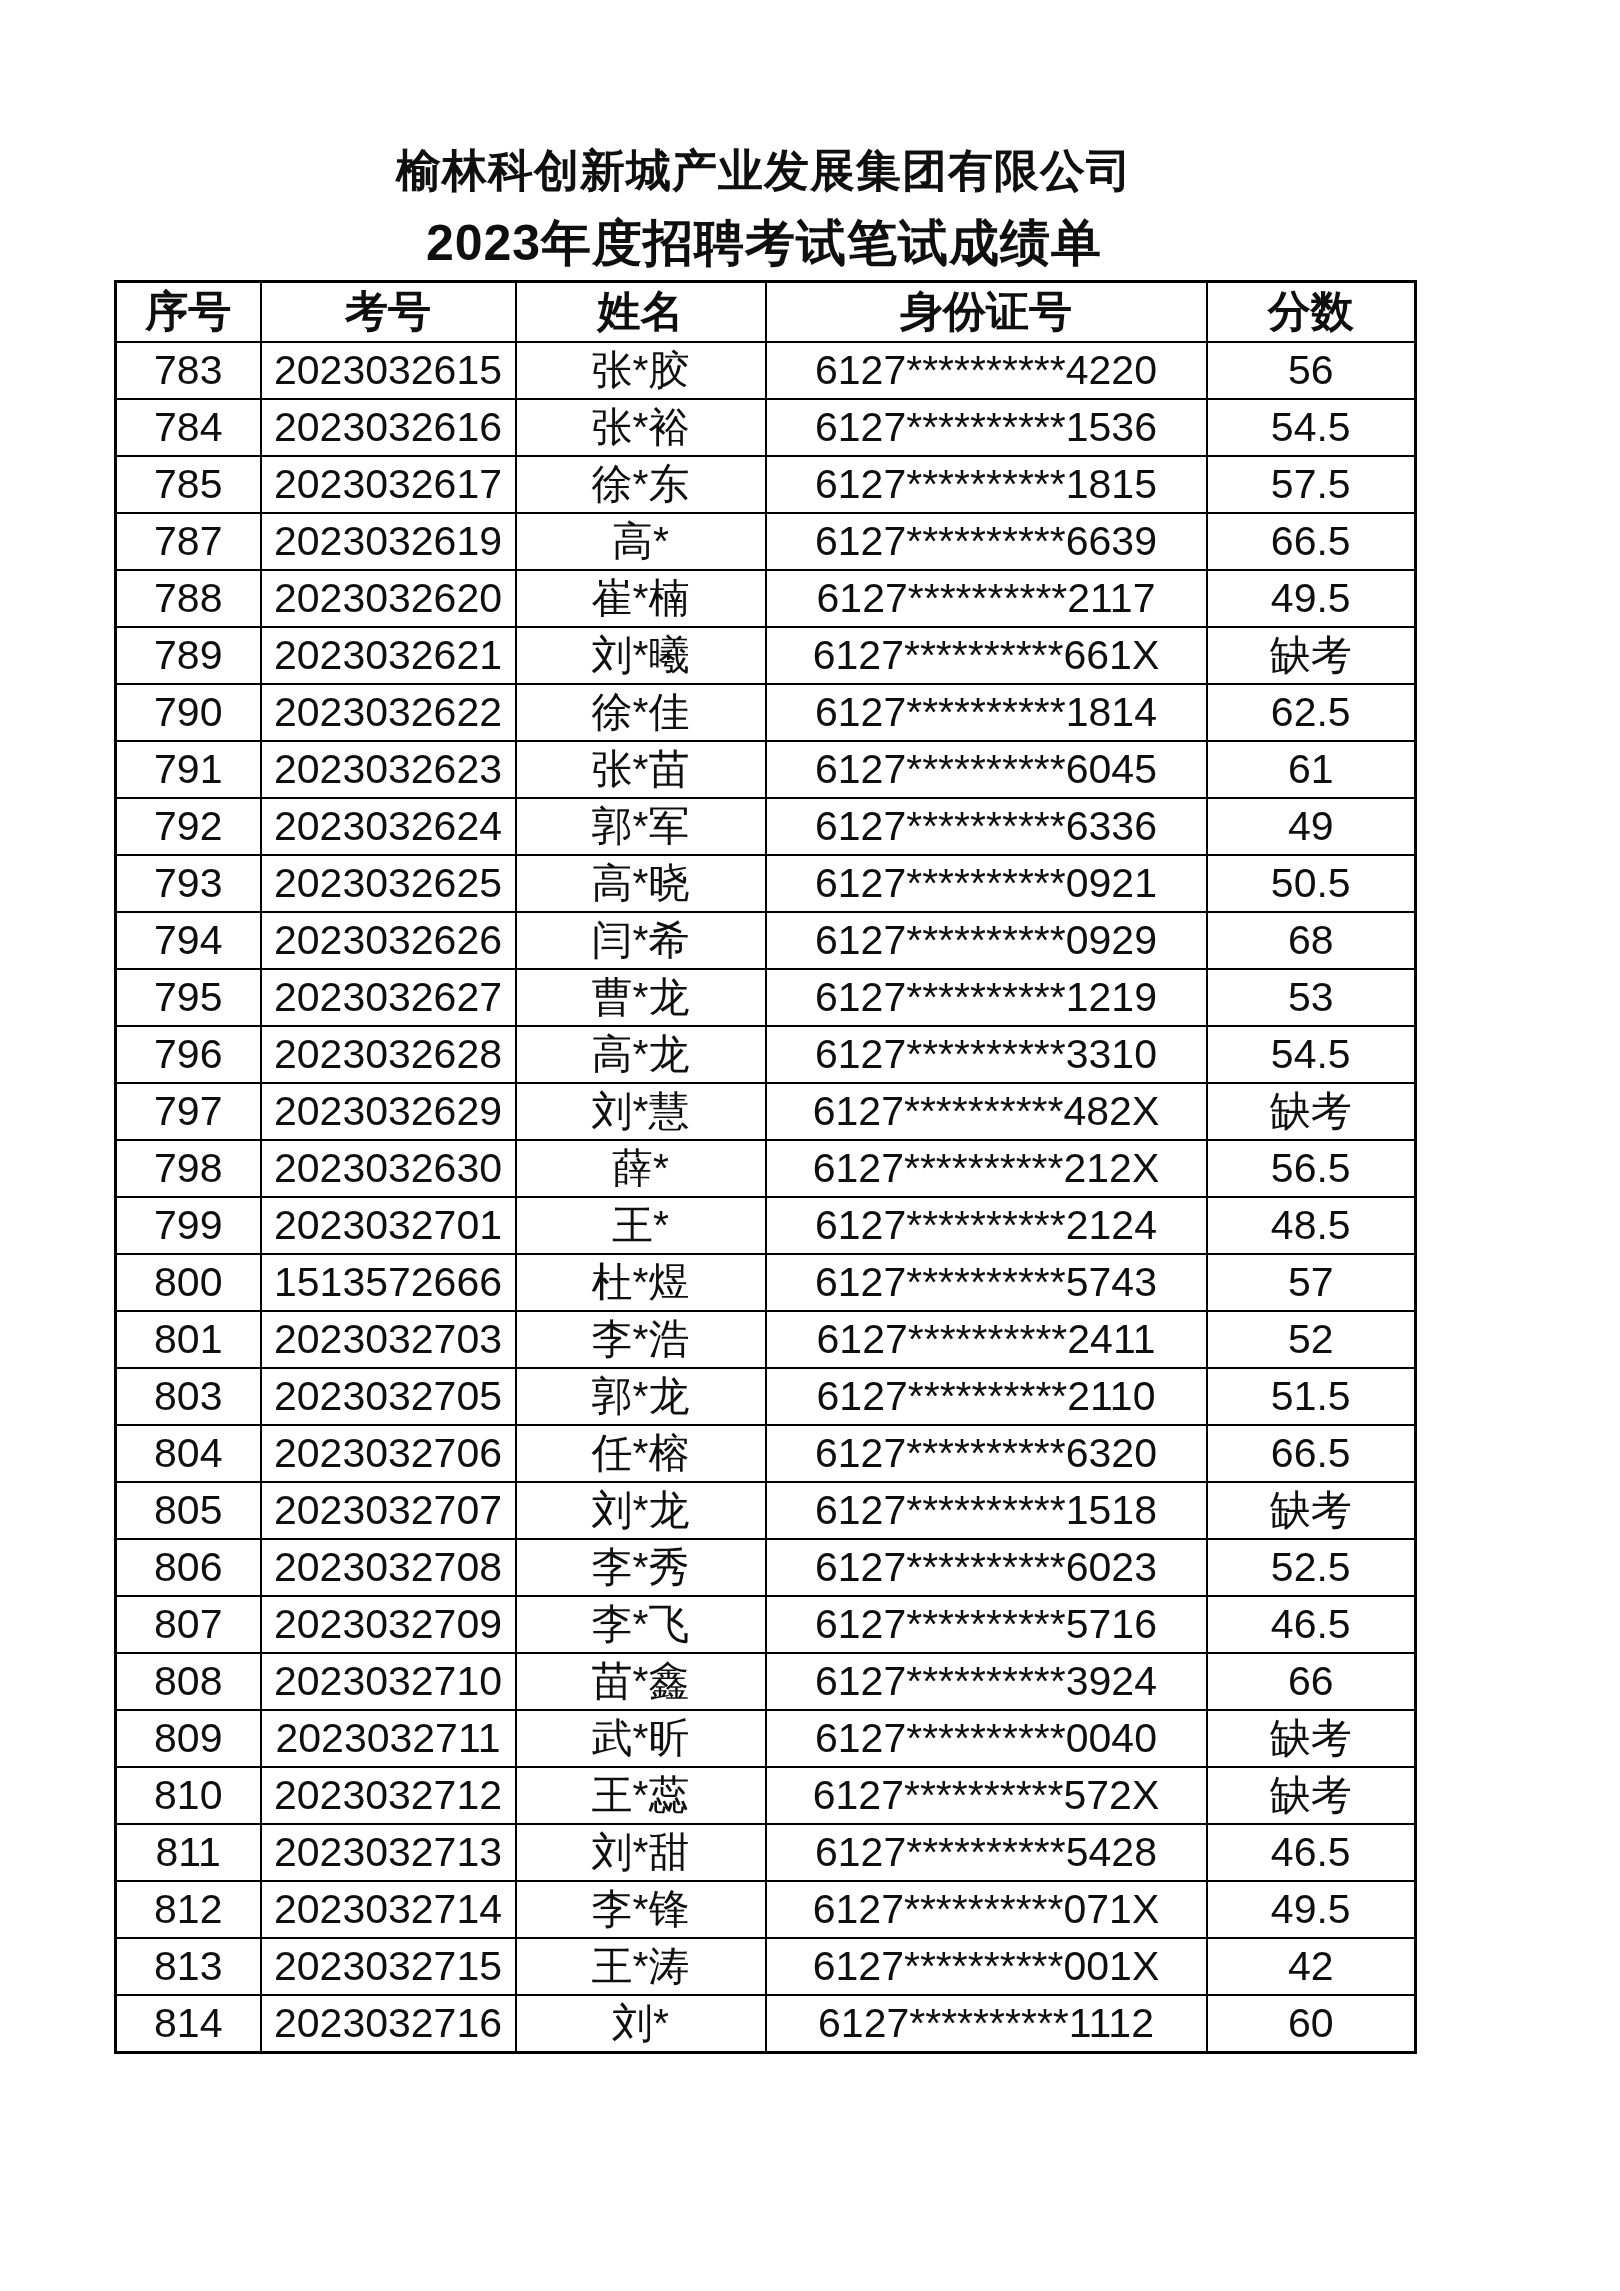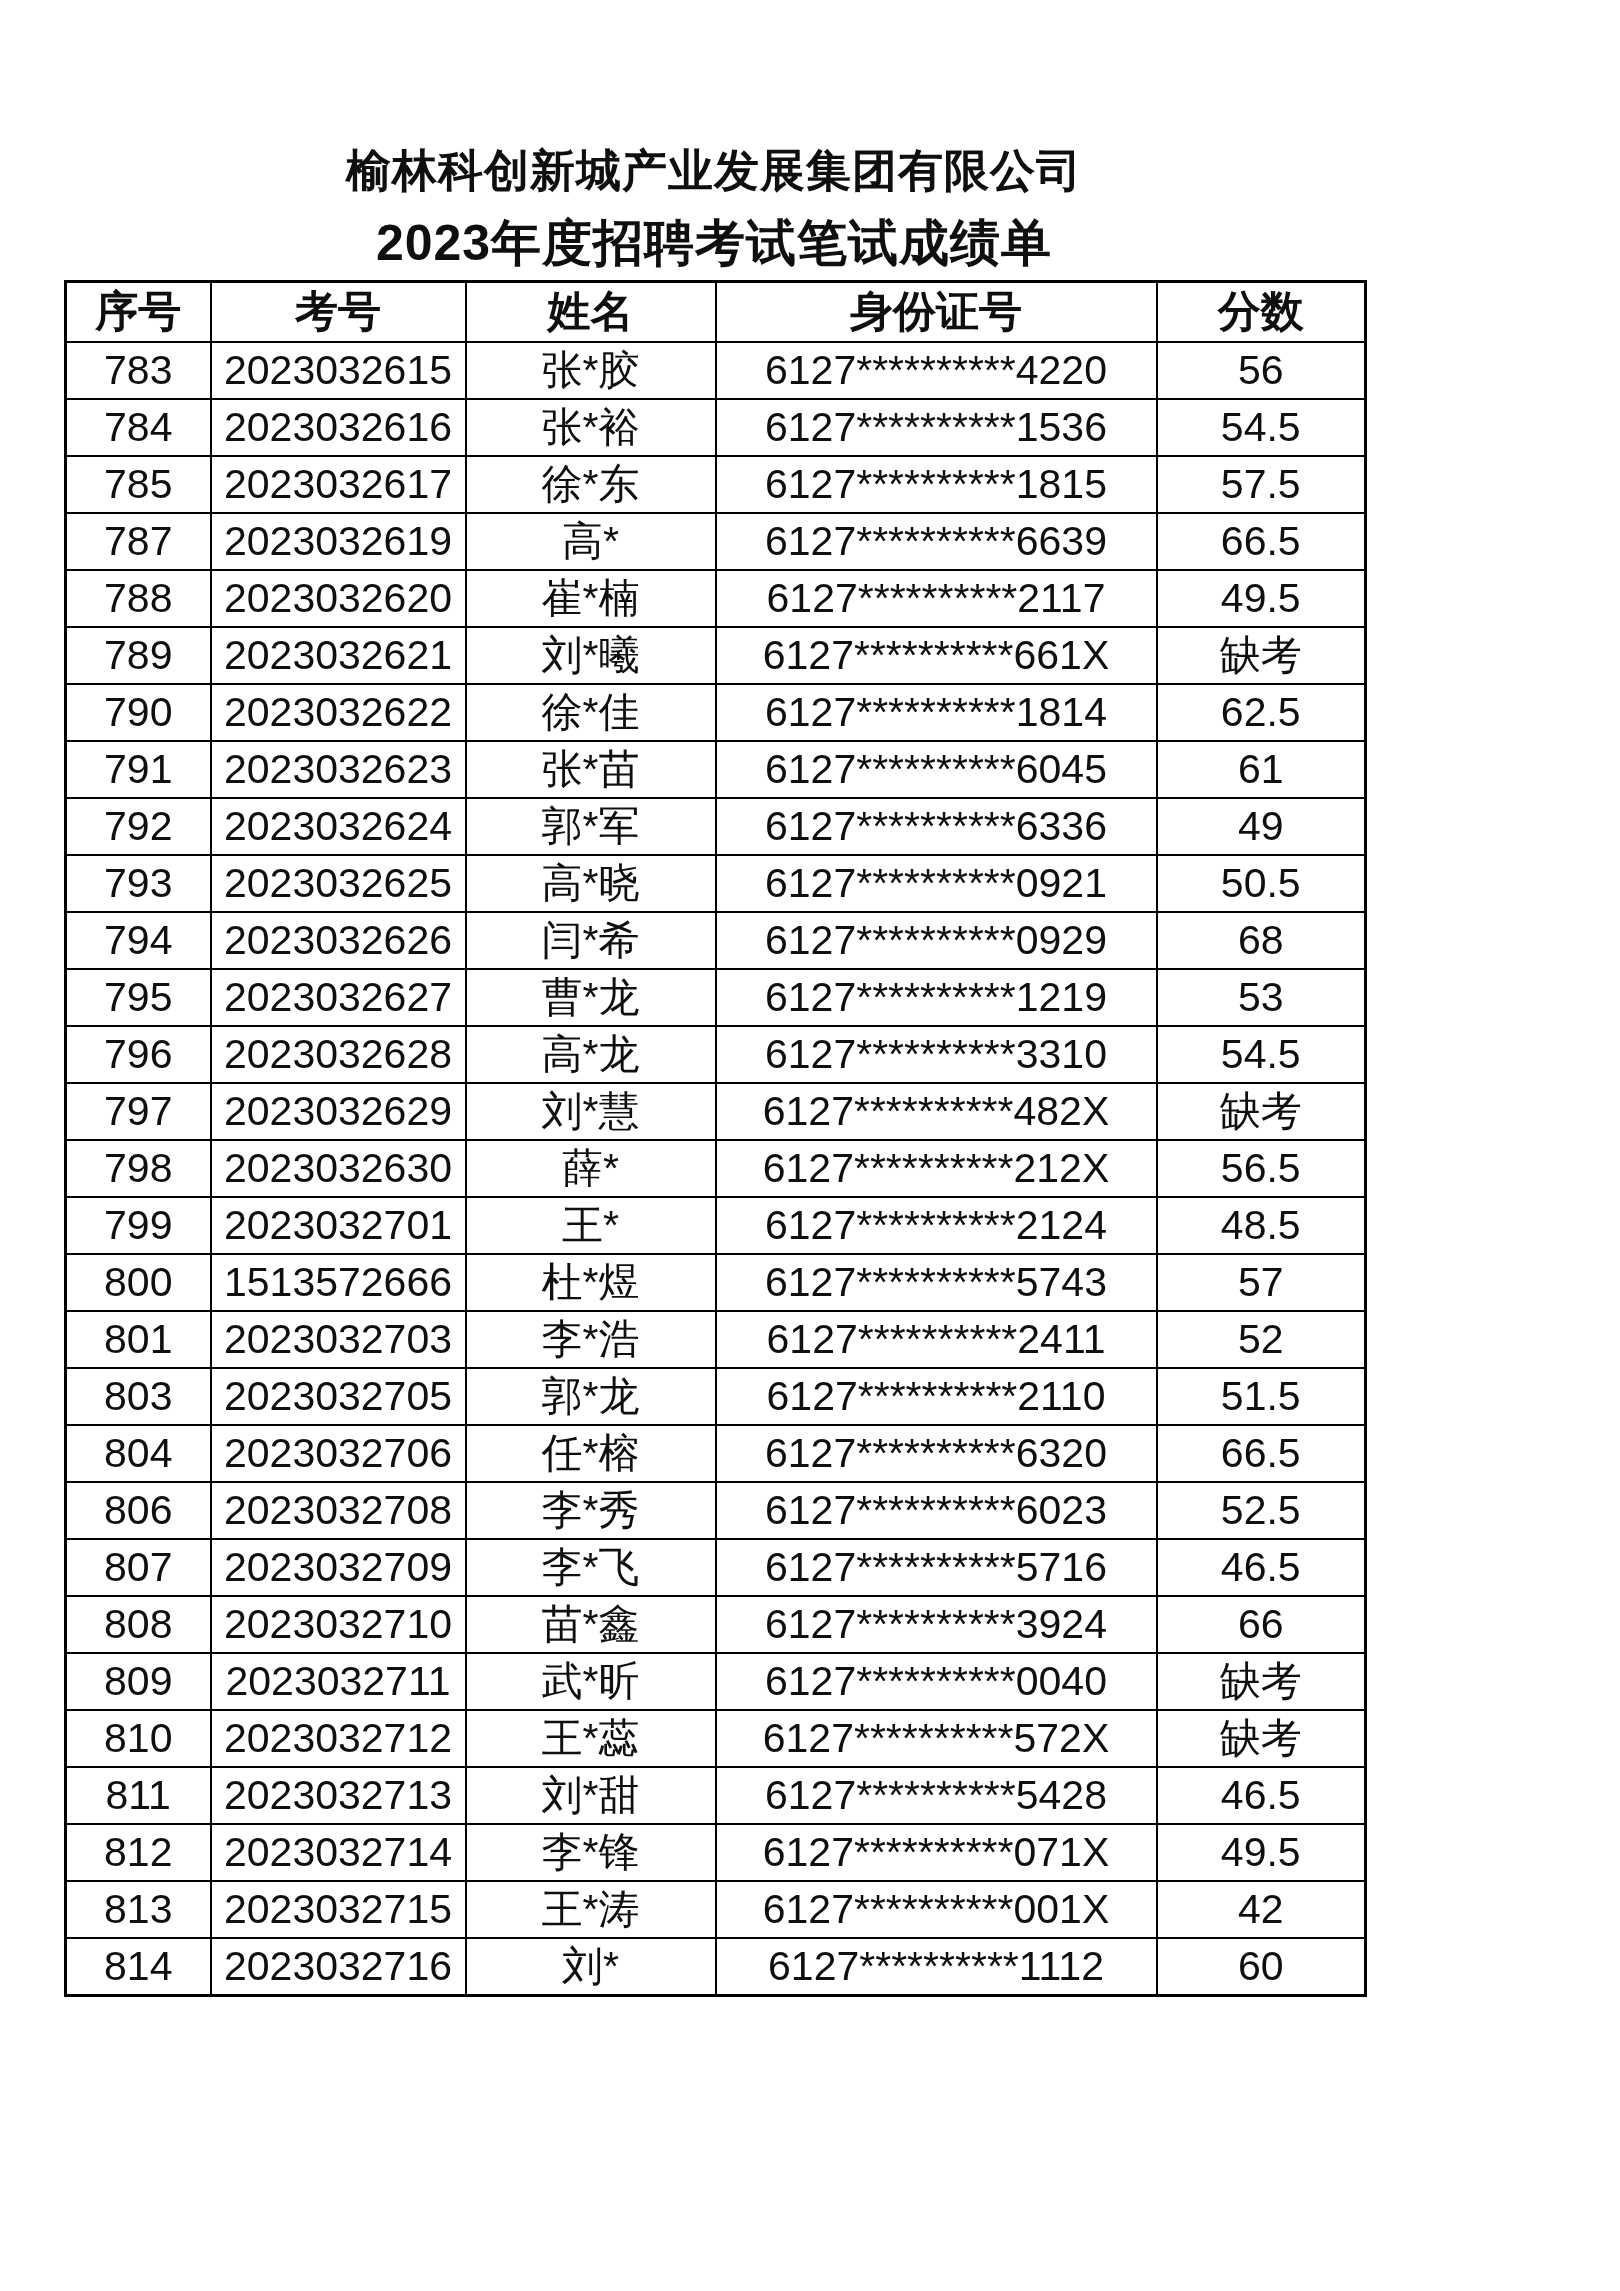--- a/index.html
+++ b/index.html
@@ -16,21 +16,21 @@
   }
   .page {
     position: relative;
     width: 1620px;
     height: 2292px;
     overflow: hidden;
     background: #ffffff;
   }
   .doc-block {
     width: 1300px;
-    margin-left: 64px;
+    margin-left: 114px;
     padding-top: 145px;
   }
   .doc-title {
     text-align: center;
     font-size: 45px;
     line-height: 51px;
     font-weight: 700;
     letter-spacing: 1px;
     margin: 0 0 21.6px 0;
   }
@@ -231,20 +231,27 @@
             <td class="cell-score">51.5</td>
           </tr>
           <tr>
             <td class="cell-index">804</td>
             <td class="cell-examnumber">2023032706</td>
             <td class="cell-name">任*榕</td>
             <td class="cell-idcard">6127**********6320</td>
             <td class="cell-score">66.5</td>
           </tr>
           <tr>
+            <td class="cell-index">805</td>
+            <td class="cell-examnumber">2023032707</td>
+            <td class="cell-name">刘*龙</td>
+            <td class="cell-idcard">6127**********1518</td>
+            <td class="cell-score">缺考</td>
+          </tr>
+          <tr>
             <td class="cell-index">806</td>
             <td class="cell-examnumber">2023032708</td>
             <td class="cell-name">李*秀</td>
             <td class="cell-idcard">6127**********6023</td>
             <td class="cell-score">52.5</td>
           </tr>
           <tr>
             <td class="cell-index">807</td>
             <td class="cell-examnumber">2023032709</td>
             <td class="cell-name">李*飞</td>

